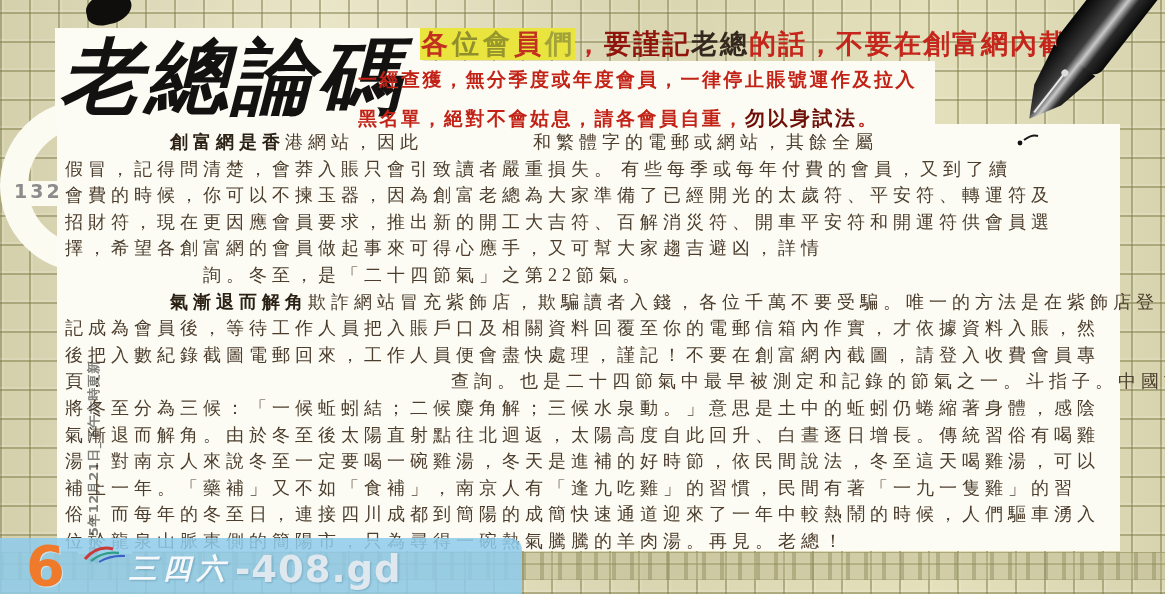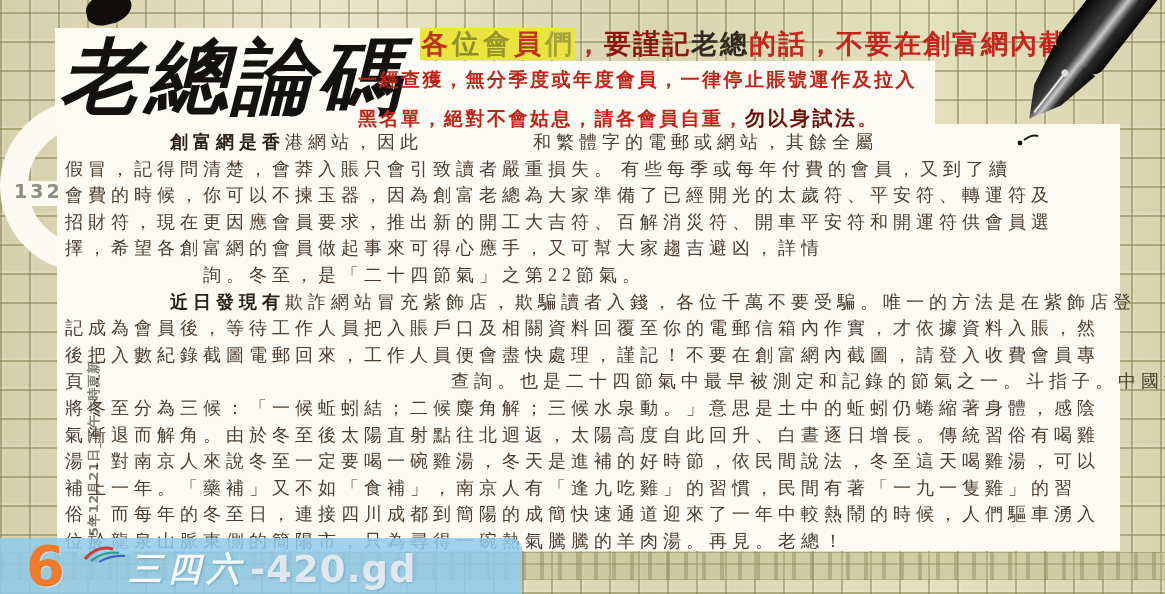--- a/index.html
+++ b/index.html
@@ -67,21 +67,21 @@
     background:rgba(142,203,235,.85);border-radius:0 12px 0 0;
     display:flex;align-items:center;
   }
   .logo-digit{
     font-family:"DejaVu Sans",sans-serif;font-size:56px;font-weight:bold;color:#ef7a2c;
     margin-left:26px;line-height:52px;text-shadow:1px 1px 0 rgba(255,255,255,.5);
   }
   .logo-swoosh{margin-left:18px;margin-bottom:26px;}
   .logo-cn{
     font-family:"DejaVu Serif",serif;font-style:italic;font-weight:bold;
-    font-size:33px;color:#f5f9fb;letter-spacing:6px;margin-left:2px;margin-top:6px;
+    font-size:28px;color:#f5f9fb;letter-spacing:6px;margin-left:2px;margin-top:6px;
     text-shadow:1px 1px 2px rgba(90,140,170,.6);
   }
   .logo-domain{
     font-family:"DejaVu Sans",sans-serif;font-weight:bold;font-size:37px;color:#dfe8ee;
     margin-left:4px;margin-top:6px;letter-spacing:1px;text-shadow:1px 1px 2px rgba(90,140,170,.5);
   }
 </style>
 </head>
 <body>
 
@@ -118,21 +118,21 @@
     <span>黑名單，絕對不會姑息，請各會員自重，</span><span class="strong">勿以身試法</span><span>。</span>
   </div>
 
   <div class="article" id="article">
       <div class="bline" style="padding-left: 105px;"><span class="b">創富網是香</span><span>港網站，因此</span><span style="margin-left: 110px; font-family: Liberation Mono, monospace;">和繁體字的電郵或網站，其餘全屬</span></div>
       <div class="bline"><span>假冒，記得問清楚，會莽入賬只會引致讀者嚴重損失。</span><span style="margin-left: 4px;">有些每季或每年付費的會員，又到了續</span></div>
       <div class="bline"><span>會費的時候，你可以不揀玉器，因為創富老總為大家準備了已經開光的太歲符、平安符、轉運符及</span></div>
       <div class="bline"><span>招財符，現在更因應會員要求，推出新的開工大吉符、百解消災符、開車平安符和開運符供會員選</span></div>
       <div class="bline"><span>擇，希望各創富網的會員做起事來可得心應手，又可幫大家趨吉避凶，詳情</span></div>
       <div class="bline" style="padding-left: 138px;"><span>詢。冬至，是「二十四節氣」之第22節氣。</span></div>
-      <div class="bline" style="padding-left: 105px;"><span class="b">近日發現有</span><span>欺詐網站冒充紫飾店，欺騙讀者入錢，各位千萬不要受騙。唯一的方法是在紫飾店登</span></div>
+      <div class="bline" style="padding-left: 105px;"><span class="b">氣漸退而解角</span><span>欺詐網站冒充紫飾店，欺騙讀者入錢，各位千萬不要受騙。唯一的方法是在紫飾店登</span></div>
       <div class="bline"><span>記成為會員後，等待工作人員把入賬戶口及相關資料回覆至你的電郵信箱內作實，才依據資料入賬，然</span></div>
       <div class="bline"><span>後把入數紀錄截圖電郵回來，工作人員便會盡快處理，謹記！不要在創富網內截圖，請登入收費會員專</span></div>
       <div class="bline"><span>頁：</span><span style="margin-left: 340px;">查詢。也是二十四節氣中最早被測定和記錄的節氣之一。斗指子。中國古代</span></div>
       <div class="bline"><span>將冬至分為三候：「一候蚯蚓結；二候麋角解；三候水泉動。」意思是土中的蚯蚓仍蜷縮著身體，感陰</span></div>
       <div class="bline"><span>氣漸退而解角。由於冬至後太陽直射點往北迴返，太陽高度自此回升、白晝逐日增長。傳統習俗有喝雞</span></div>
       <div class="bline"><span>湯，對南京人來說冬至一定要喝一碗雞湯，冬天是進補的好時節，依民間說法，冬至這天喝雞湯，可以</span></div>
       <div class="bline"><span>補上一年。「藥補」又不如「食補」，南京人有「逢九吃雞」的習慣，民間有著「一九一隻雞」的習</span></div>
       <div class="bline"><span>俗。而每年的冬至日，連接四川成都到簡陽的成簡快速通道迎來了一年中較熱鬧的時候，人們驅車湧入</span></div>
       <div class="bline"><span>位於龍泉山脈東側的簡陽市，只為尋得一碗熱氣騰騰的羊肉湯。再見。老總！</span></div>
     </div>
@@ -158,16 +158,16 @@
   </svg>
 
   <div class="watermark">
     <div class="logo-digit">6</div>
     <svg class="logo-swoosh" width="44" height="20" viewBox="0 0 44 20">
       <path d="M2,16 Q14,2 30,6" stroke="#c93a3a" stroke-width="3" fill="none"></path>
       <path d="M8,18 Q20,8 36,10" stroke="#2e9d8a" stroke-width="2.4" fill="none"></path>
       <path d="M16,19 Q28,12 42,13" stroke="#3a62c9" stroke-width="2" fill="none"></path>
     </svg>
     <div class="logo-cn">三四六</div>
-    <div class="logo-domain">-420.gd</div>
+    <div class="logo-domain">-408.gd</div>
   </div>
 
 </div>
 
 </body></html>

